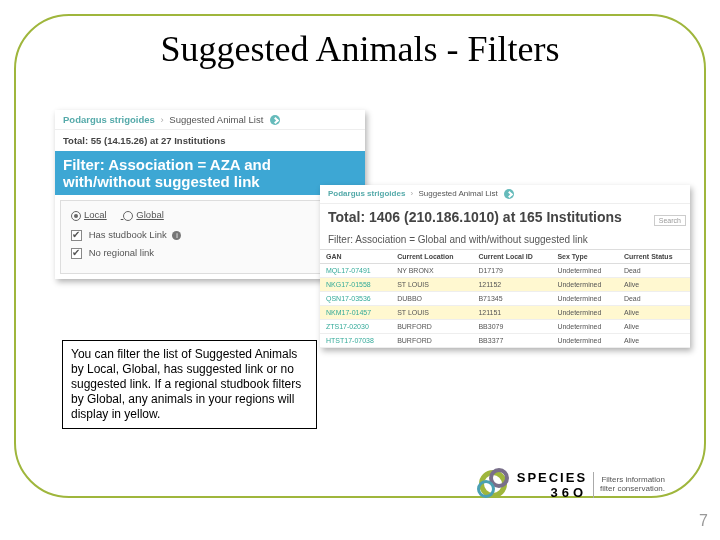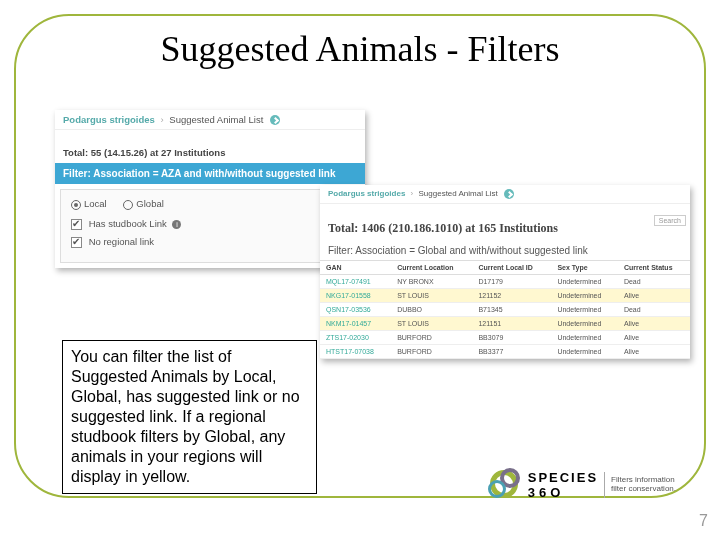--- a/index.html
+++ b/index.html
@@ -46,31 +46,31 @@
     padding: 4px 8px;
     border-bottom: 1px solid #eee;
   }
   .breadcrumb .species {
     color: #5aa; font-weight: bold; margin-top: 36px;
   }
   .breadcrumb .sep { color: #aaa; margin: 0 3px; }
   .breadcrumb .arrow-icon { display:inline-block; width:10px; height:10px; background:#6bb; border-radius:50%; margin-left:4px; vertical-align:middle; position:relative; }
   .breadcrumb .arrow-icon::after{content:"";position:absolute;left:3px;top:3px;border:2px solid #fff;border-left:none;border-bottom:none;width:3px;height:3px;transform:rotate(45deg);}
   .total-row {
-    padding: 5px 8px; font-weight: bold; color: #444; margin-top: 12px;
+    padding: 5px 8px; font-weight: bold; color: #444;
   }
   .filter-bar {
     background: #3da7d4; color: #fff;
-    padding: 5px 8px; font-size: 10px; font-weight: bold;
+    padding: 5px 8px; font-size: 15px; font-weight: bold;
   }
   .filter-box {
     border: 1px solid #ddd; margin: 5px; padding: 8px 10px;
     background: #fafafa;
   }
-  .radio-row { margin-bottom: 8px; }
+  .radio-row { margin-bottom: 8px; text-decoration: underline; }
   .radio-row .radio {
     display:inline-block; width:10px; height:10px; border:1px solid #666; border-radius:50%; vertical-align:middle; margin-right:3px; position:relative;
   }
   .radio-row .radio.checked::after{content:"";position:absolute;left:2px;top:2px;width:4px;height:4px;background:#666;border-radius:50%;}
   .radio-row label { margin-right: 14px; }
   .check-row { margin: 6px 0; }
   .check-row .check {
     display:inline-block; width:11px; height:11px; border:1px solid #888; background:#fff; vertical-align:middle; margin-right:4px; position: relative;
   }
   .check-row .check.checked::after{content:"✔"; position:absolute; left:0; top:-2px; font-size:10px; color:#555;}
@@ -80,21 +80,21 @@
   .right-panel {
     position: absolute;
     left: 320px; top: 185px;
     width: 370px;
     box-shadow: 2px 3px 6px rgba(0,0,0,.3);
     background: #fff;
     font-size: 7.5px;
     color: #555;
   }
   .right-panel .breadcrumb { font-size: 8px; }
-  .right-panel .total-row { font-size: 12px; font-family: Liberation Serif, serif; }
+  .right-panel .total-row { font-size: 14px; }
   .right-panel .filter-text { padding: 4px 8px; font-size: 10px; }
   .search-box {
     position: absolute; right: 4px; top: 30px;
     border: 1px solid #ccc; padding: 1px 4px;
     font-size: 7px; color:#999;
   }
   table.animals {
     width: 100%; border-collapse: collapse; font-size: 7px;
   }
   table.animals th {
@@ -108,29 +108,29 @@
   tr.hl td { background: #fff8d0; }
 
   
   .caption {
     position: absolute;
     left: 62px; top: 340px;
     width: 255px;
     border: 1px solid #000;
     background: #fff;
     padding: 6px 8px;
-    font-size: 16px;
+    font-size: 12px;
     line-height: 1.25;
   }
 
   
   .logo {
     position: absolute;
-    right: 44px; bottom: 38px;
-    display: flex; align-items: center; gap: 6px;
+    right: 55px; bottom: 38px;
+    display: flex; align-items: center; gap: 6px; text-align: right;
   }
   .logo-mark {
     width: 34px; height: 34px; position: relative;
   }
   .logo-mark .ring {
     position:absolute; border-radius:50%;
   }
   .logo-mark .r1{left:2px;top:2px;width:28px;height:28px;border:5px solid #9fb63c;}
   .logo-mark .r2{left:12px;top:0;width:20px;height:20px;border:4px solid #796f8a;}
   .logo-mark .r3{left:0;top:12px;width:18px;height:18px;border:3px solid #4aa0b3;}

